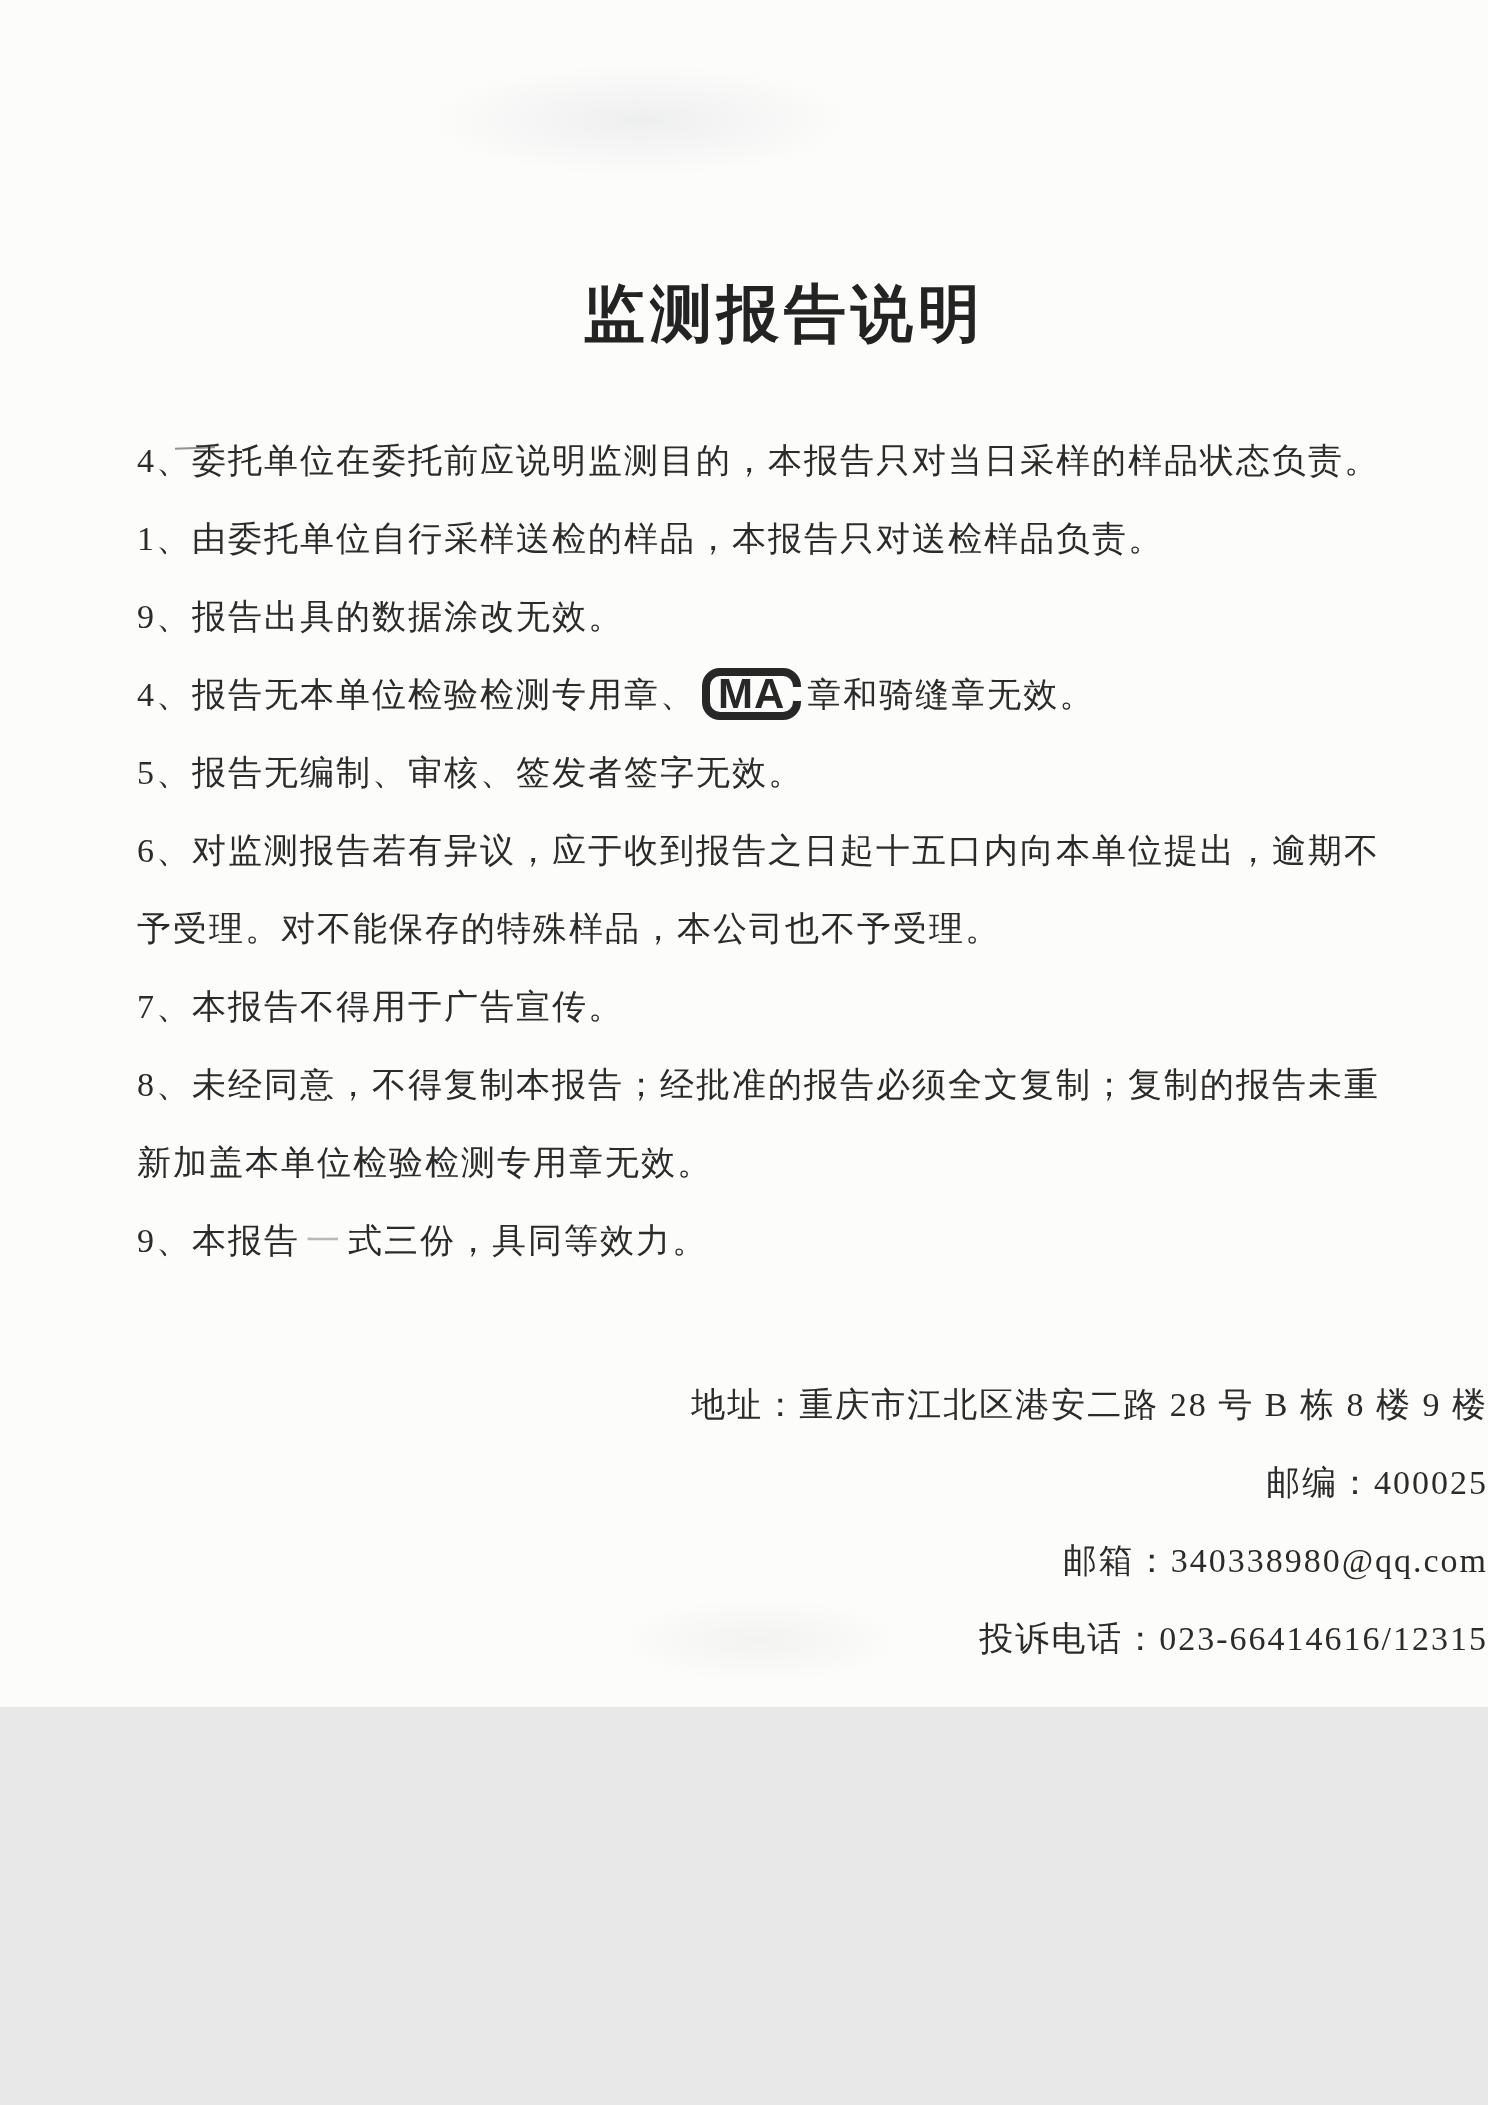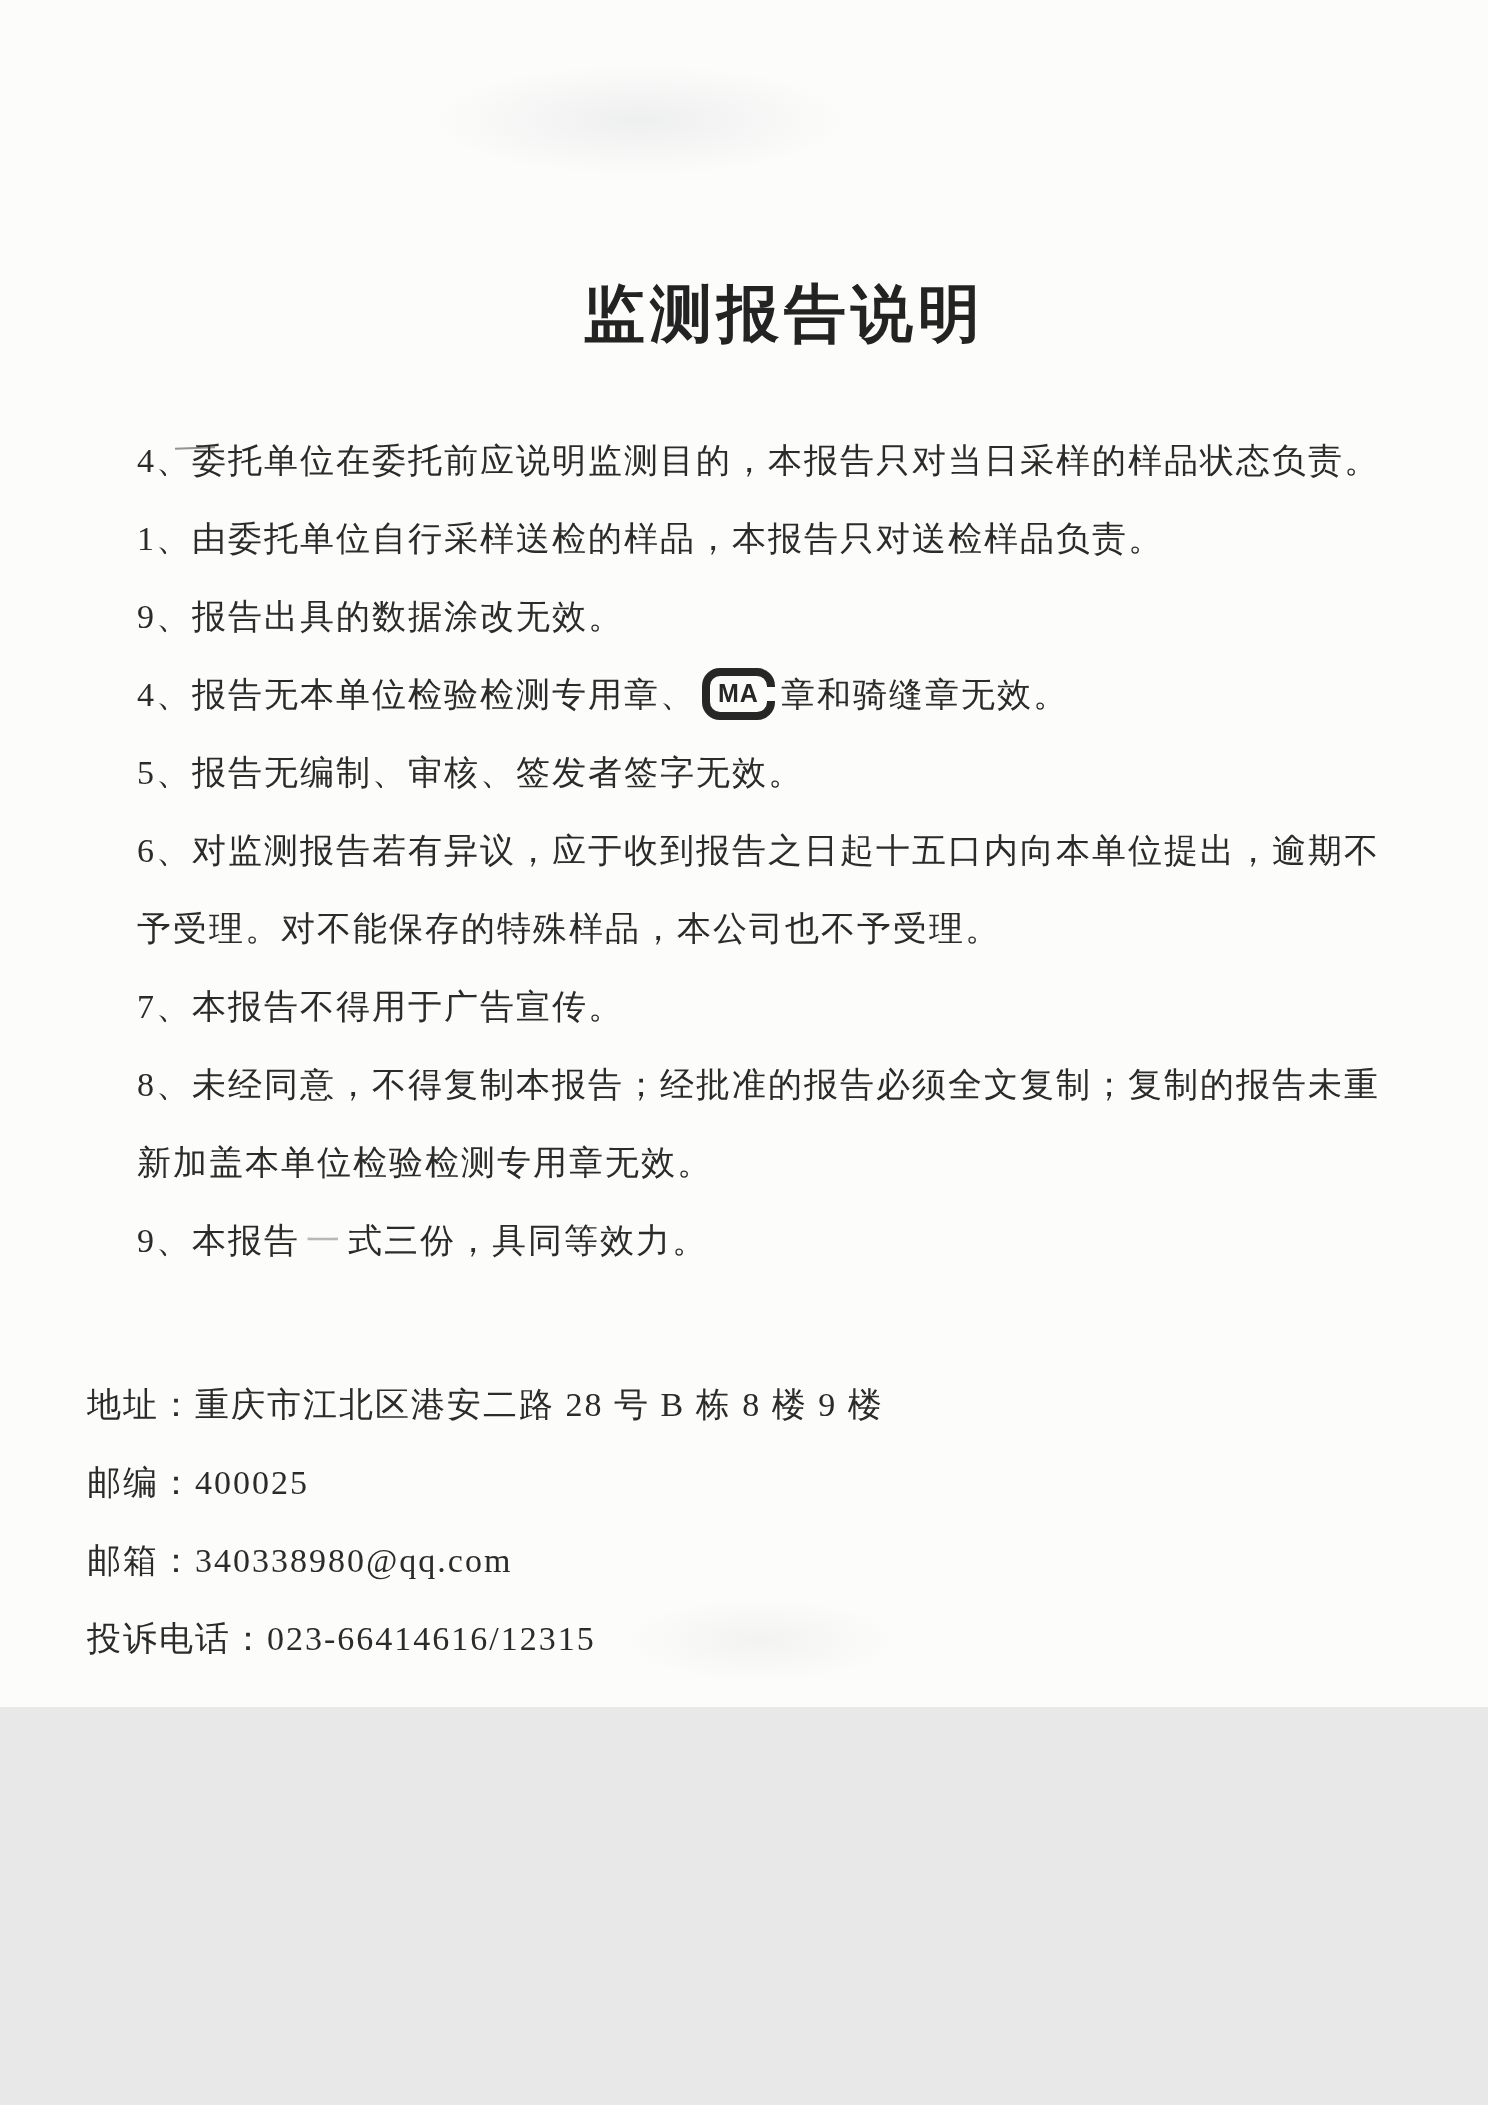--- a/index.html
+++ b/index.html
@@ -41,40 +41,41 @@
   .cma {
     display: inline-block;
     position: relative;
     vertical-align: middle;
     margin: 0 6px;
     padding: 1px 8px 2px 8px;
     border: 8px solid #272727;
     border-radius: 18px;
     font-family: "Liberation Sans", "DejaVu Sans", sans-serif;
     font-weight: bold;
-    font-size: 25px;
+    font-size: 42px;
     line-height: 33px;
     letter-spacing: 1px;
     color: #272727;
     transform: translateY(-4px);
   }
   .cma::after {
     content: "";
     position: absolute;
     right: -10px;
     top: 50%;
     transform: translateY(-50%);
     width: 11px;
     height: 14px;
     background: #fcfcfb;
   }
   .contact {
     margin: 86px 0 0 87px;
     font-size: 34px;
     letter-spacing: 2px;
+    text-align: right;
   }
   .contact .line span { display: inline; }
   .strike-artifact {
     position: absolute;
     left: 175px;
     top: 447px;
     width: 40px;
     height: 2px;
     background: rgba(60,60,60,0.55);
     transform: rotate(-2deg);

